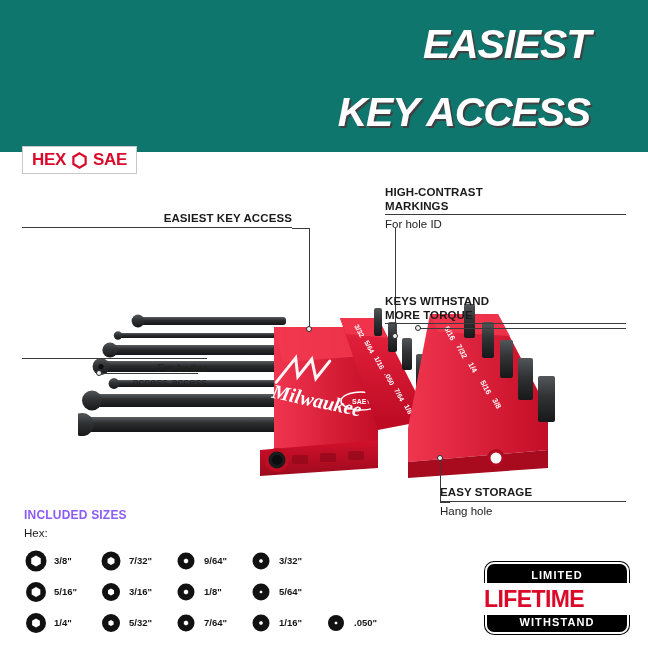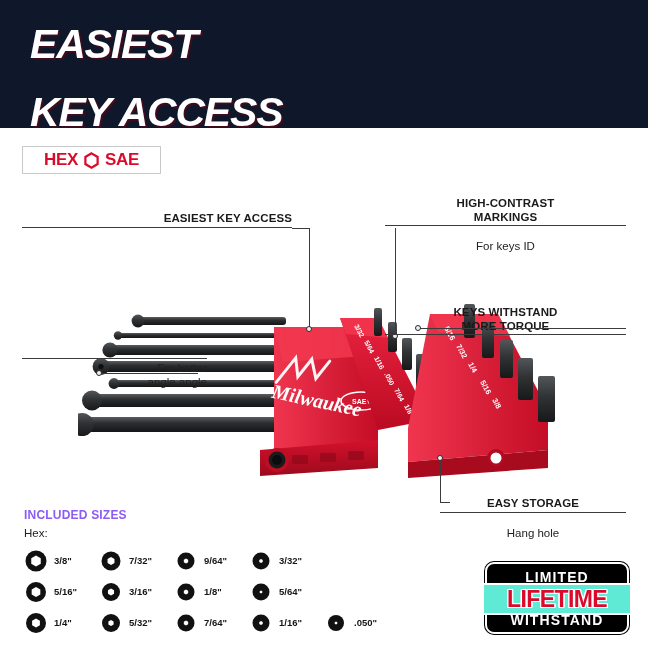--- a/index.html
+++ b/index.html
@@ -2,41 +2,41 @@
 <html><head>
 <meta charset="utf-8">
 <style>
   html,body{margin:0;padding:0;}
   body{width:648px;height:648px;background:#ffffff;
        font-family:"Liberation Sans","DejaVu Sans",sans-serif;
        -webkit-font-smoothing:antialiased;overflow:hidden;}
   .page{position:relative;width:648px;height:648px;overflow:hidden;}
 
   
-  .banner{position:absolute;left:0;top:0;width:648px;height:128px;background:#0f172a;}
+  .banner{position:absolute;left:0;top:0;width:648px;height:152px;background:#0f766e;text-align:right;}
   .banner-title{position:absolute;left:30px;top:24px;width:560px;
        color:#ffffff;font-weight:bold;font-style:italic;font-size:41px;
        line-height:0.98;letter-spacing:-1.2px;
        text-shadow:2px 2px 0 rgba(120,0,12,.45);}
   .banner-title .l2{display:block;margin-top:28px;}
 
   
   .hexsae{position:absolute;left:22px;top:146px;
        border:1px solid #c9c9c9;background:#fff;
-       padding:3px 21px;display:flex;align-items:center;gap:5px;}
+       padding:3px 9px;display:flex;align-items:center;gap:5px;}
   .hexsae span{color:#db0a2b;font-weight:bold;font-size:17px;letter-spacing:-0.3px;}
   .hexglyph{width:17px;height:17px;display:block;}
 
   
   .callout{position:absolute;}
   .callout .ttl{font-weight:bold;font-size:11.5px;color:#1a1a1a;
        letter-spacing:0.1px;line-height:1.18;text-transform:uppercase;}
   .callout .sub{font-size:11.5px;color:#222;line-height:1.25;padding-top:2px;}
   .callout.left .ttl,.callout.left .sub{text-align:right;}
-  .callout.right .ttl,.callout.right .sub{text-align:center;margin-top:11px;}
+  .callout.right .ttl,.callout.right .sub{text-align:left;}
   .rule{height:1px;background:#3b3b3b;margin-top:1px;}
 
   
   .lead{position:absolute;background:#3b3b3b;}
   .lead.h{height:1px;}
   .lead.v{width:1px;}
   .dot{position:absolute;width:6px;height:6px;border-radius:50%;
        border:1px solid #2b2b2b;background:#efefef;box-sizing:border-box;}
 
   
@@ -51,26 +51,26 @@
   .sizecell{display:flex;align-items:center;width:75px;flex:none;}
   .sizecell .lbl{font-size:9.5px;font-weight:bold;color:#151515;
        margin-left:6px;white-space:nowrap;}
   .sizeicon{flex:none;display:block;}
 
   
   .warranty{position:absolute;left:485px;top:562px;width:140px;height:68px;
        background:#000;border-radius:9px;border:2px solid #fff;
        box-shadow:0 0 0 1px #000;}
   .warranty .w-top,.warranty .w-bot{position:absolute;left:0;width:140px;
-       text-align:center;color:#fff;font-weight:bold;font-size:14px;letter-spacing:1.1px;}
+       text-align:center;color:#fff;font-weight:bold;font-size:11px;letter-spacing:1.1px;}
   .warranty .w-top{top:5px;}
   .warranty .w-bot{bottom:4px;}
   .warranty .w-mid{position:absolute;left:-3px;top:19px;width:146px;height:28px;
-       background:#5eead4;border-top:2px solid #fff;border-bottom:2px solid #fff;
-       display:flex;align-items:center;justify-content:center;}
+       background:#ffffff;border-top:2px solid #fff;border-bottom:2px solid #fff;
+       display:flex;align-items:center;}
   .warranty .w-mid span{color:#fff;font-weight:bold;font-size:23px;letter-spacing:-0.6px;
        text-shadow:-1.2px 0 #fff,1.2px 0 #fff,0 -1.2px #fff,0 1.2px #fff,
                    -1.2px -1.2px #fff,1.2px 1.2px #fff,1.2px -1.2px #fff,-1.2px 1.2px #fff;
        color:#db0a2b;}
 </style>
 </head>
 <body>
 
 <div class="page">
 
@@ -231,33 +231,33 @@
     <div class="rule"></div>
   </div>
   <div class="lead h" style="left:292px;top:228px;width:18px;"></div>
   <div class="lead v" style="left:309px;top:228px;height:101px;"></div>
   <div class="dot" style="left:306px;top:326px;"></div>
 
   <div class="callout left" style="left:22px;top:357px;width:185px;">
     <div class="rule"></div>
     <div class="sub">
       <span>For better</span><br>
-      <span>angle angle</span>
+      <span>access access</span>
     </div>
   </div>
   <div class="lead h" style="left:100px;top:373px;width:98px;"></div>
   <div class="dot" style="left:96px;top:370px;"></div>
 
   <div class="callout right" style="left:385px;top:186px;width:241px;">
     <div class="ttl">
       <span>HIGH-CONTRAST</span><br>
       <span>MARKINGS</span>
     </div>
     <div class="rule"></div>
-    <div class="sub">For keys ID</div>
+    <div class="sub">For hole ID</div>
   </div>
   <div class="lead v" style="left:395px;top:228px;height:108px;"></div>
   <div class="dot" style="left:392px;top:333px;"></div>
 
   <div class="callout right" style="left:385px;top:295px;width:241px;">
     <div class="ttl">
       <span>KEYS WITHSTAND</span><br>
       <span>MORE TORQUE</span>
     </div>
     <div class="rule"></div>

